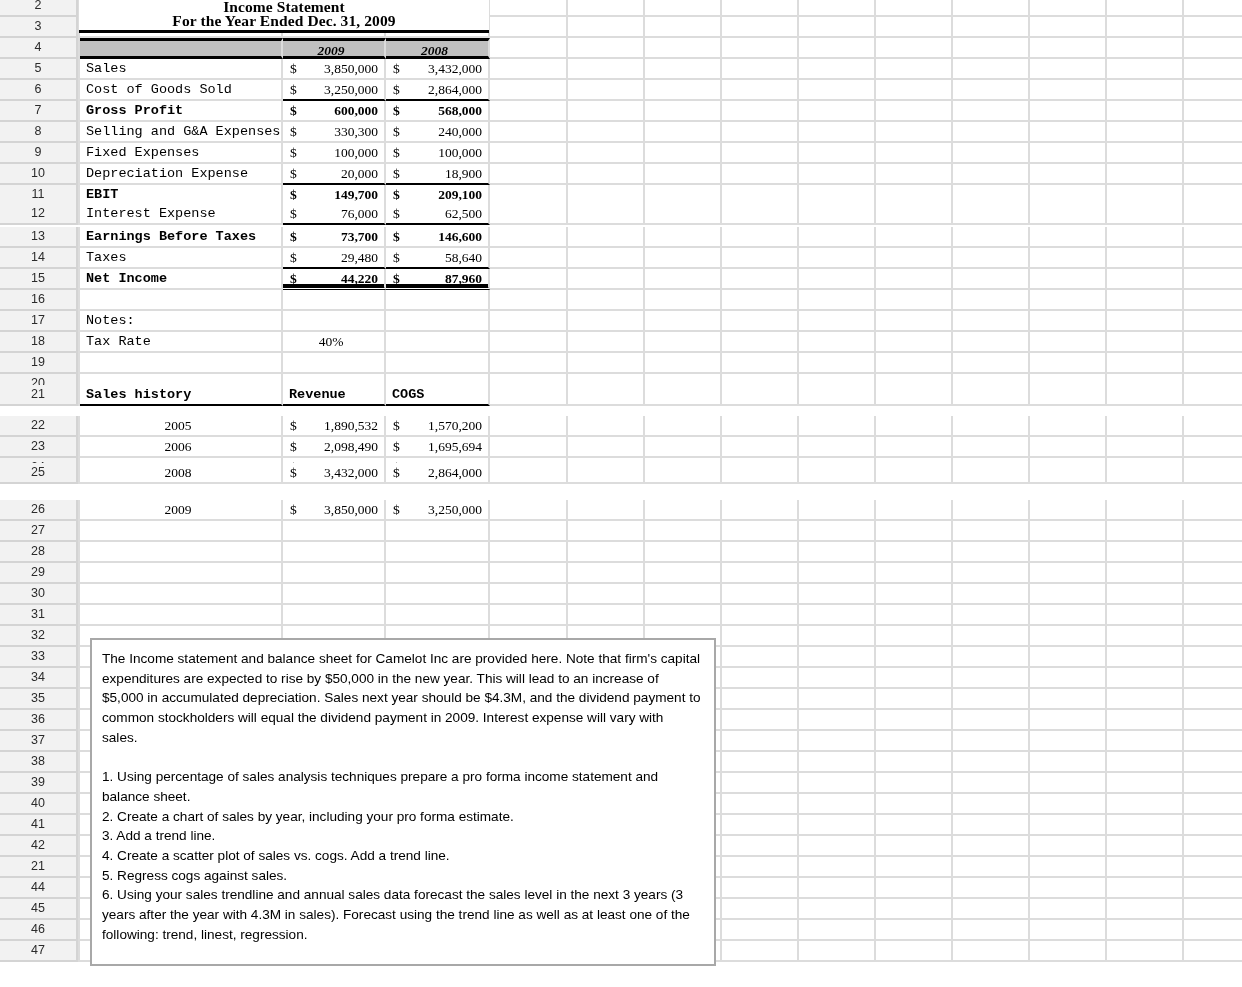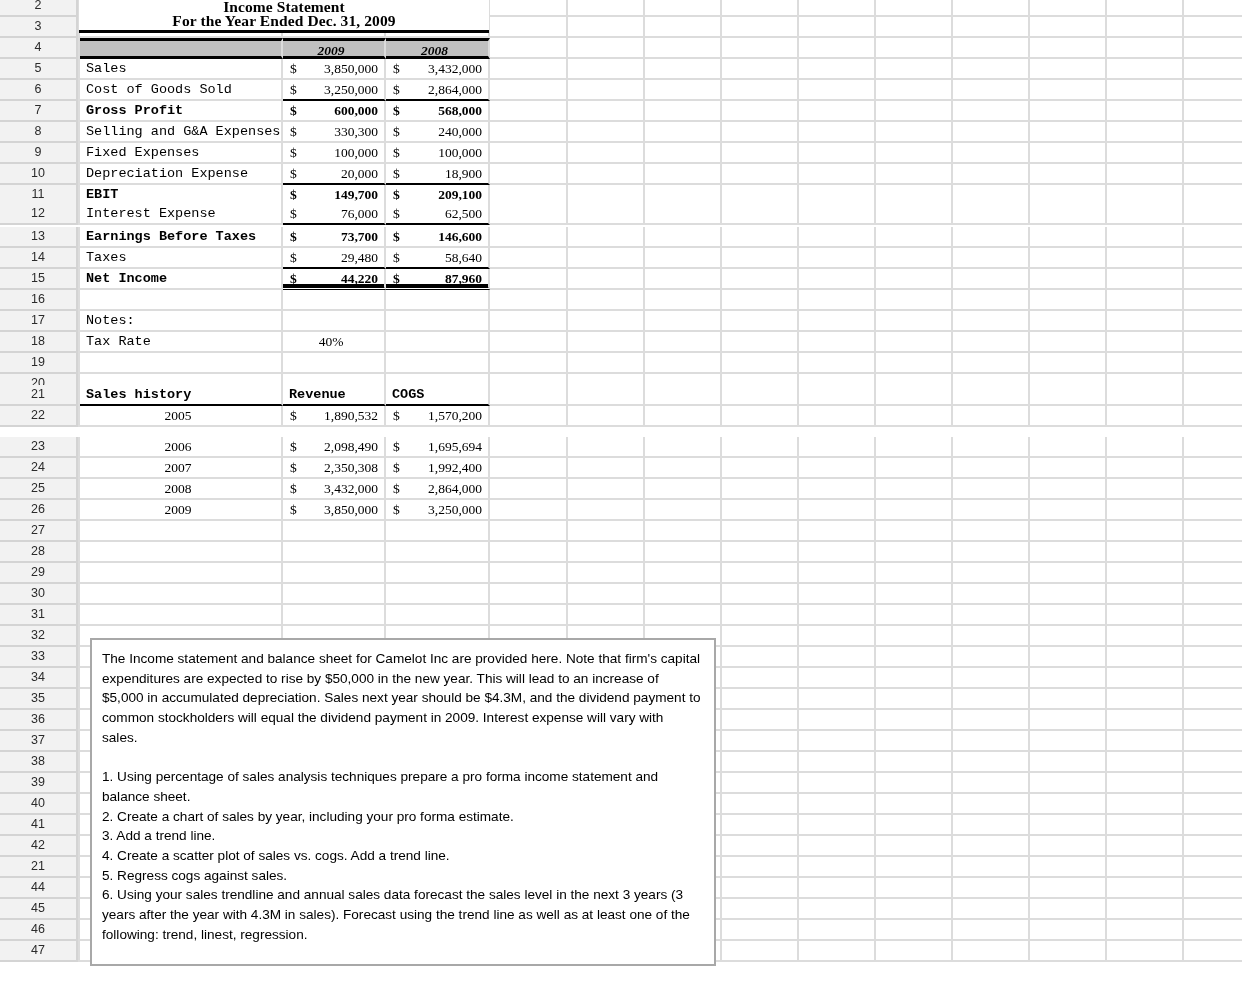--- a/index.html
+++ b/index.html
@@ -582,21 +582,21 @@
         <div class="cell cF"></div>
         <div class="cell cG"></div>
         <div class="cell cH"></div>
         <div class="cell cI"></div>
         <div class="cell cJ"></div>
         <div class="cell cK"></div>
         <div class="cell cL"></div>
         <div class="cell cM"></div>
         <div class="cell cN"></div>
       </div>
-      <div class="grid-row" style="top: 406px;">
+      <div class="grid-row" style="top: 416px;">
         <div class="rowhdr">22</div>
         <div class="cell cA"></div>
         <div class="cell cB txt-right">2005</div>
         <div class="cell cC">
           <span class="money">
             <span class="sym">$</span>
             <span class="num">1,890,532</span>
           </span>
         </div>
         <div class="cell cD">
@@ -663,21 +663,21 @@
         <div class="cell cF"></div>
         <div class="cell cG"></div>
         <div class="cell cH"></div>
         <div class="cell cI"></div>
         <div class="cell cJ"></div>
         <div class="cell cK"></div>
         <div class="cell cL"></div>
         <div class="cell cM"></div>
         <div class="cell cN"></div>
       </div>
-      <div class="grid-row" style="top: 479px;">
+      <div class="grid-row" style="top: 463px;">
         <div class="rowhdr">25</div>
         <div class="cell cA"></div>
         <div class="cell cB txt-right">2008</div>
         <div class="cell cC">
           <span class="money">
             <span class="sym">$</span>
             <span class="num">3,432,000</span>
           </span>
         </div>
         <div class="cell cD">

